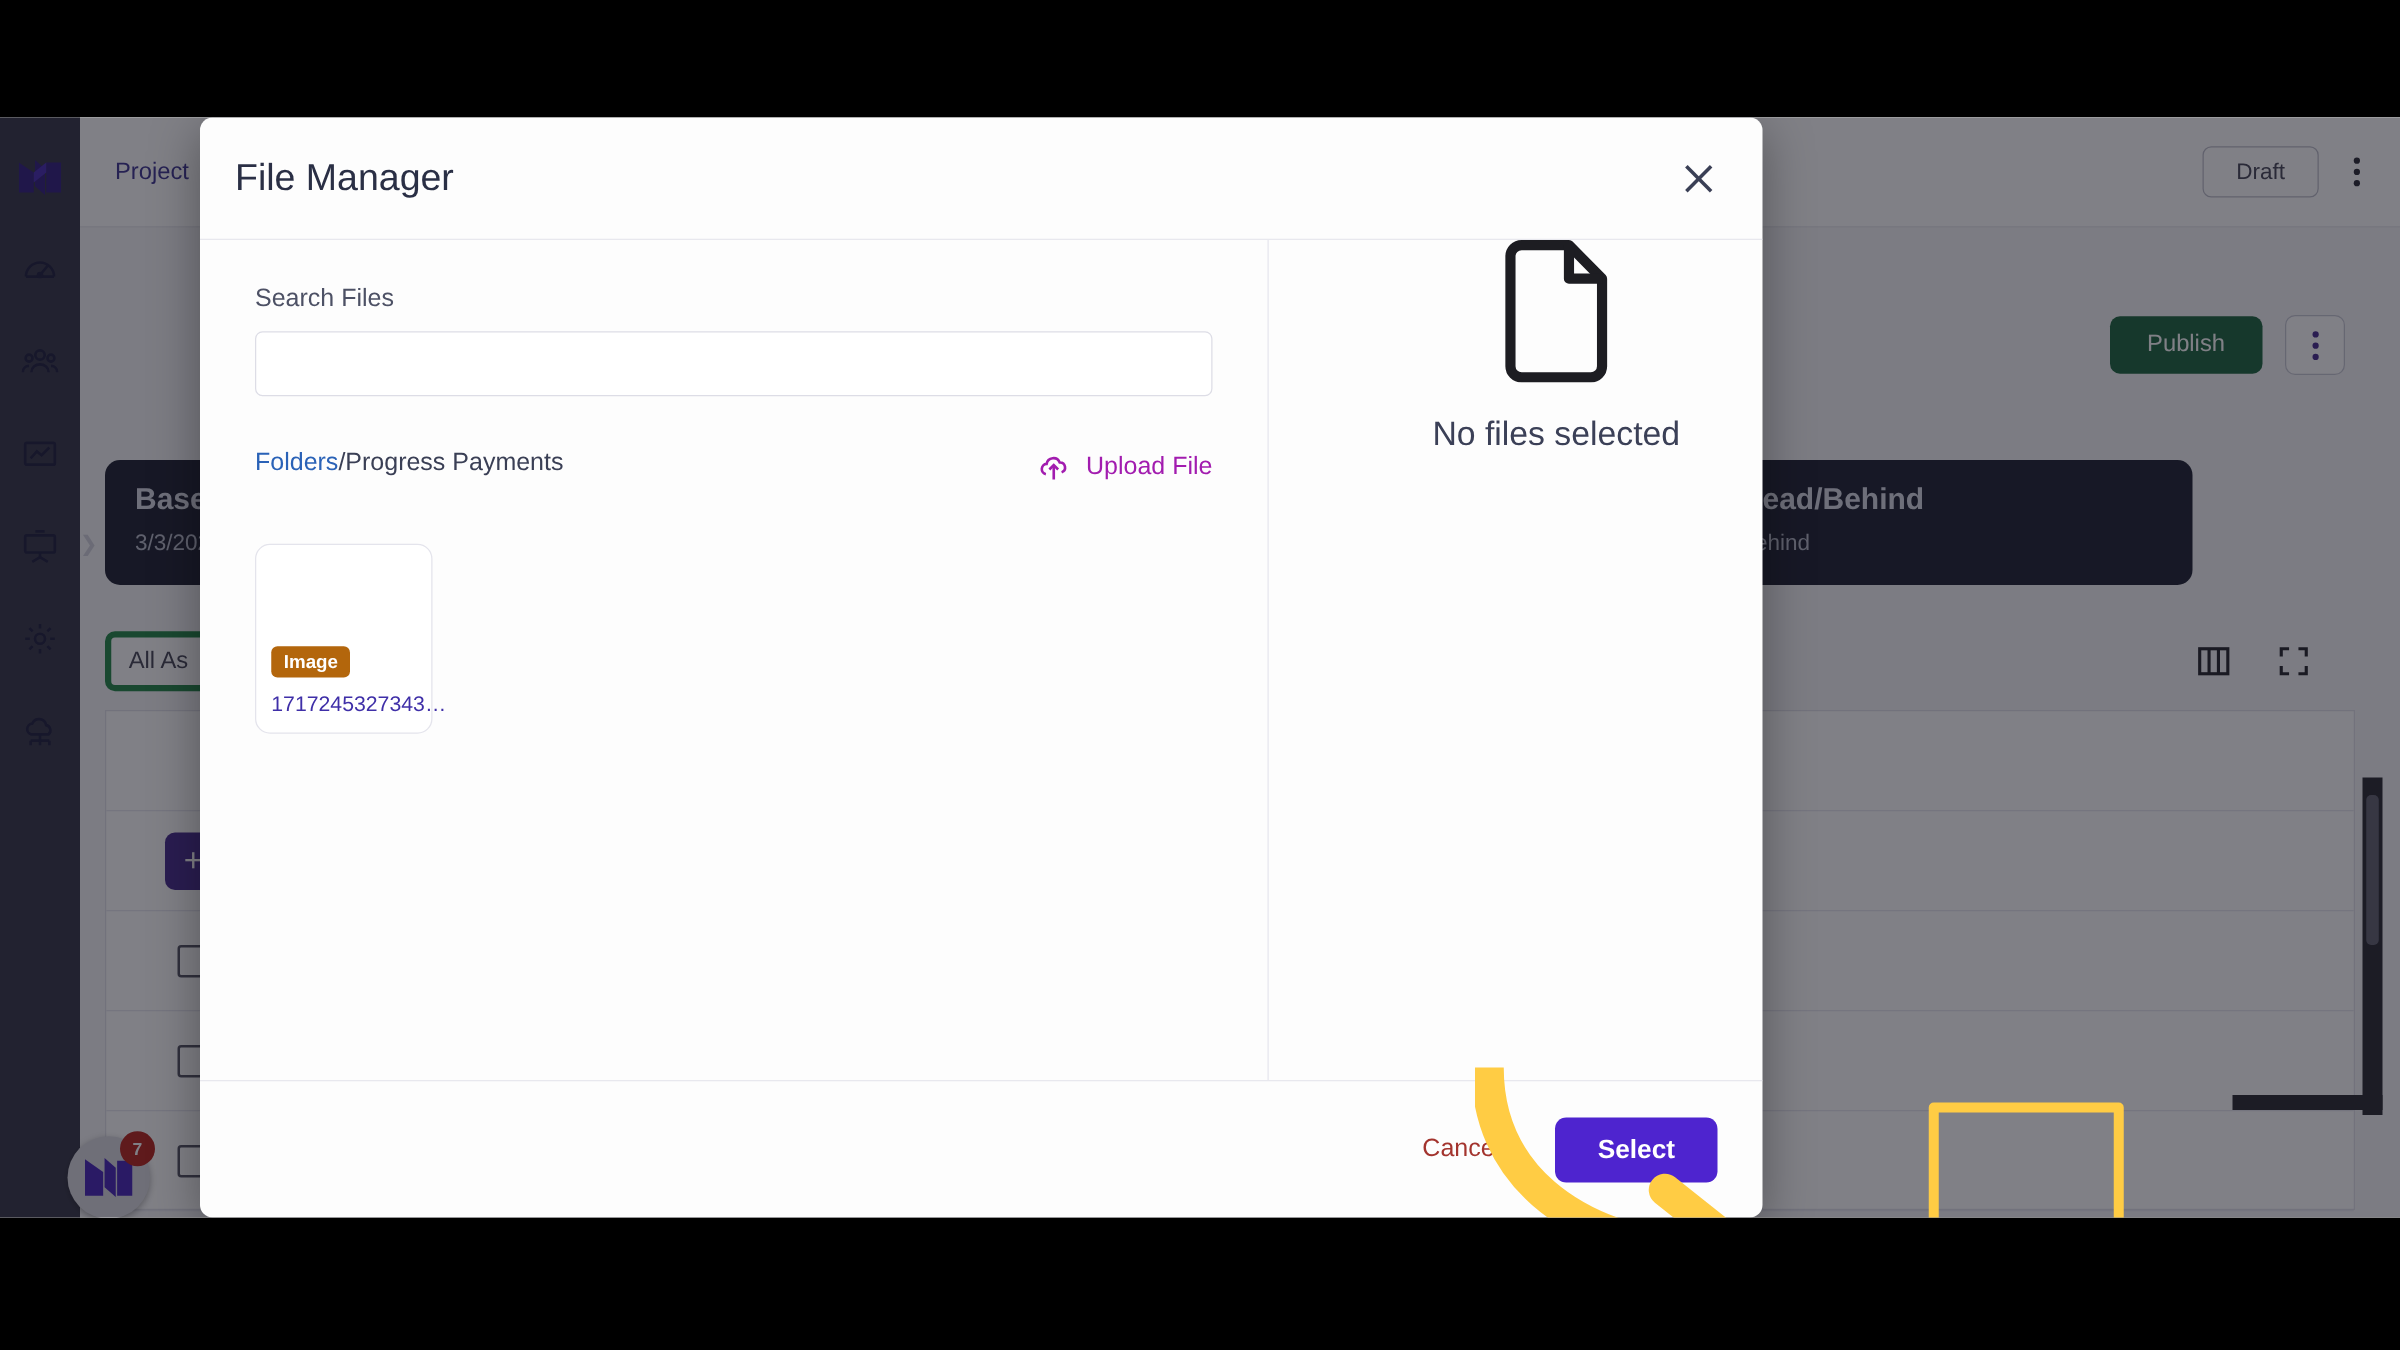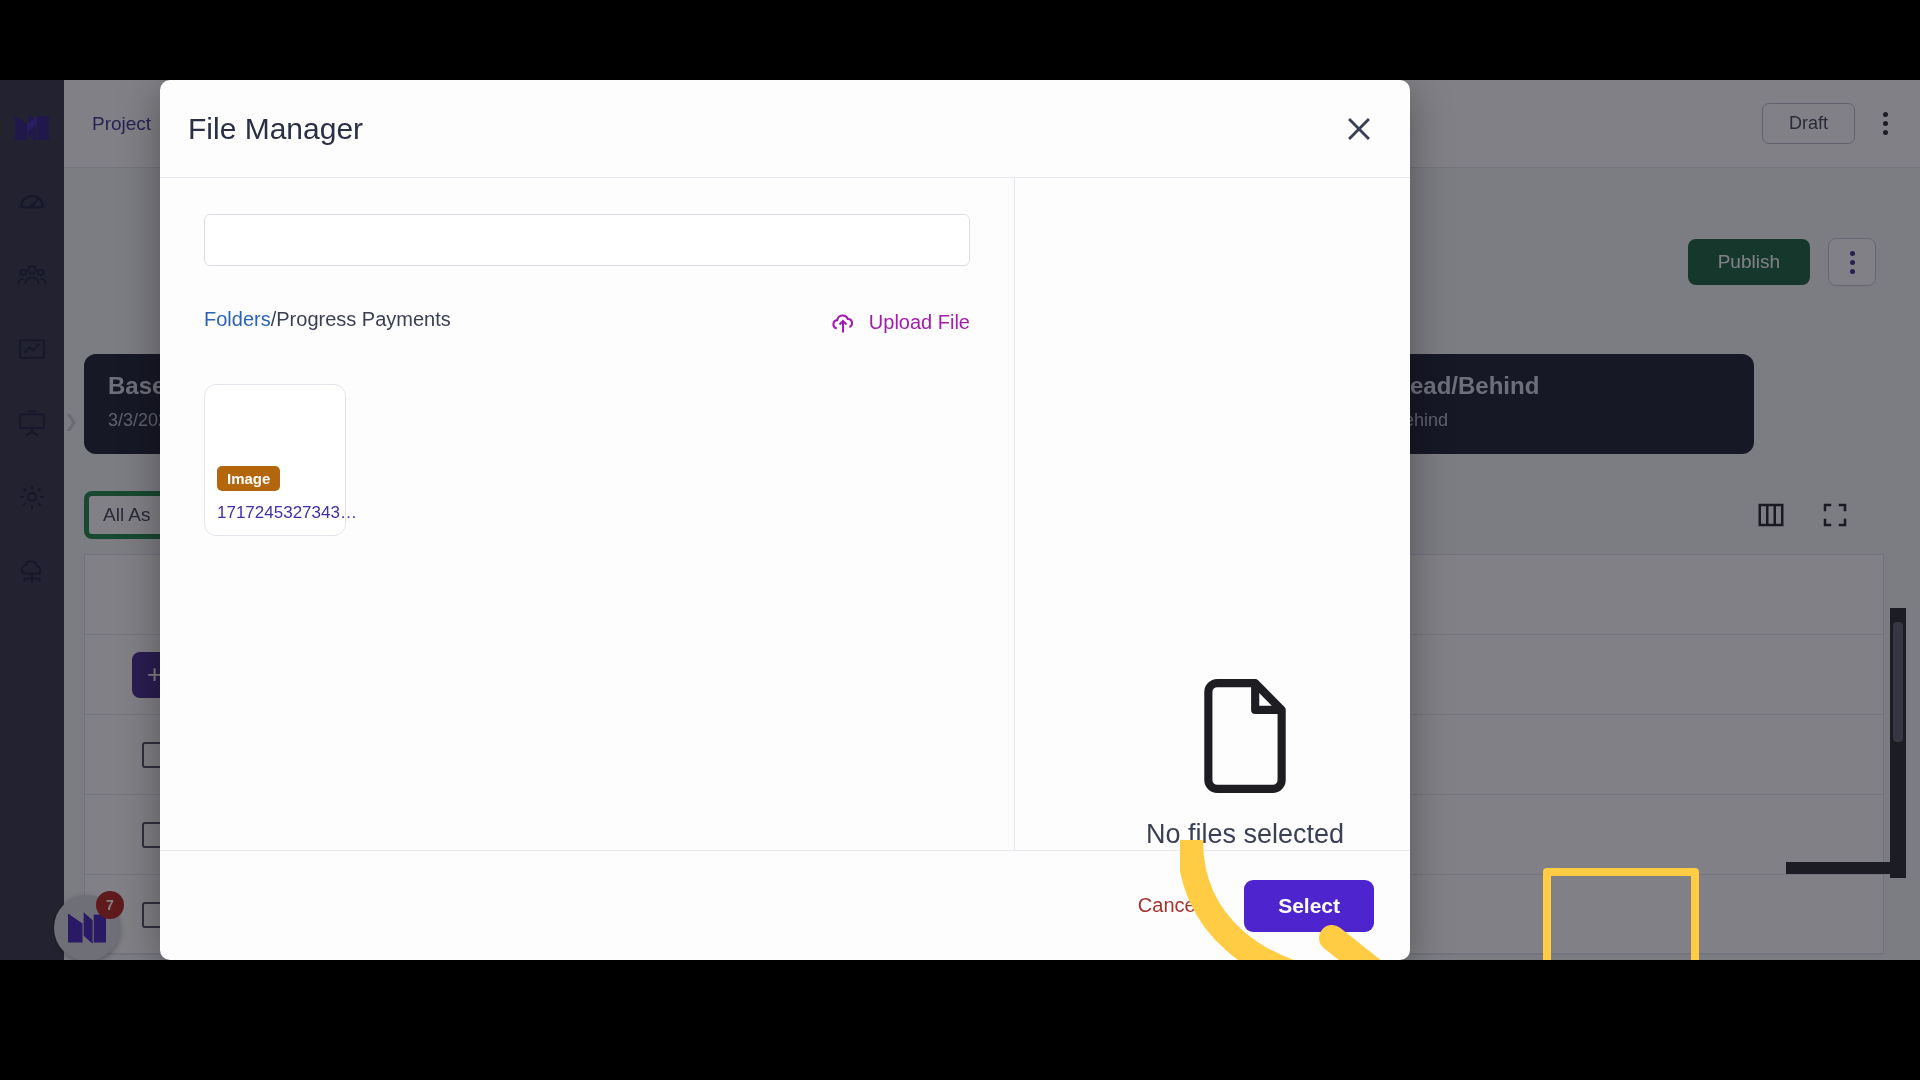--- a/index.html
+++ b/index.html
@@ -10,21 +10,21 @@
     overflow: hidden;
   }
   #stage {
     position: relative;
     width: 1920px; height: 1080px;
     background: #000;
   }
   
   #app {
     position: absolute;
-    left: 0; top: 80px;
+    left: 0; top: 94px;
     width: 1920px; height: 880px;
     background: #f4f4f6;
     overflow: hidden;
   }
 
   
   #rail {
     position: absolute; left: 0; top: 0;
     width: 64px; height: 880px;
     background: #2b2b3d;
@@ -206,21 +206,21 @@
     align-self: flex-start;
     background: #b3660c; color: #fff;
     font-size: 15px; font-weight: 600;
     border-radius: 5px; padding: 4px 10px;
   }
   .file-name { margin-top: 12px; font-size: 17px; color: #3f2fa8; }
 
   #pane-right {
     flex: 0 0 460px;
     display: flex; flex-direction: column;
-    align-items: center; justify-content: flex-end;
+    align-items: center; justify-content: flex-start;
     gap: 26px;
   }
   #empty-doc { width: 100px; height: 114px; color: #1d1d22; }
   #empty-text { font-size: 27px; color: #3b4057; }
 
   #modal-foot {
     height: 110px; flex: 0 0 110px;
     border-top: 1px solid #e8e8ee;
     display: flex; align-items: center; justify-content: flex-end;
     gap: 26px; padding-right: 36px;
@@ -414,20 +414,21 @@
         <div id="modal-title">File Manager</div>
         <svg id="modal-close" viewBox="0 0 24 24" fill="none" stroke="currentColor" stroke-width="2">
           <line x1="5" y1="5" x2="19" y2="19"></line>
             <line x1="19" y1="5" x2="5" y2="19"></line>
         </svg>
       </div>
 
       <div id="modal-body">
 
         <div id="pane-left">
+          <div id="search-label">Search Files</div>
           <input id="search-input" type="text" placeholder="" style="">
 
           <div id="crumb-row">
             <div id="crumb">
               <span class="lnk">Folders</span><span>/</span><span>Progress Payments</span>
             </div>
             <div id="upload">
               <svg viewBox="0 0 24 24" fill="none" stroke="currentColor" stroke-width="1.8">
                 <path d="M6.6 17.5a3.6 3.6 0 0 1 .5-7.1 4.7 4.7 0 0 1 9-1 3.5 3.5 0 0 1 1.3 6.8"></path>
                 <line x1="12" y1="21" x2="12" y2="11.5"></line>

